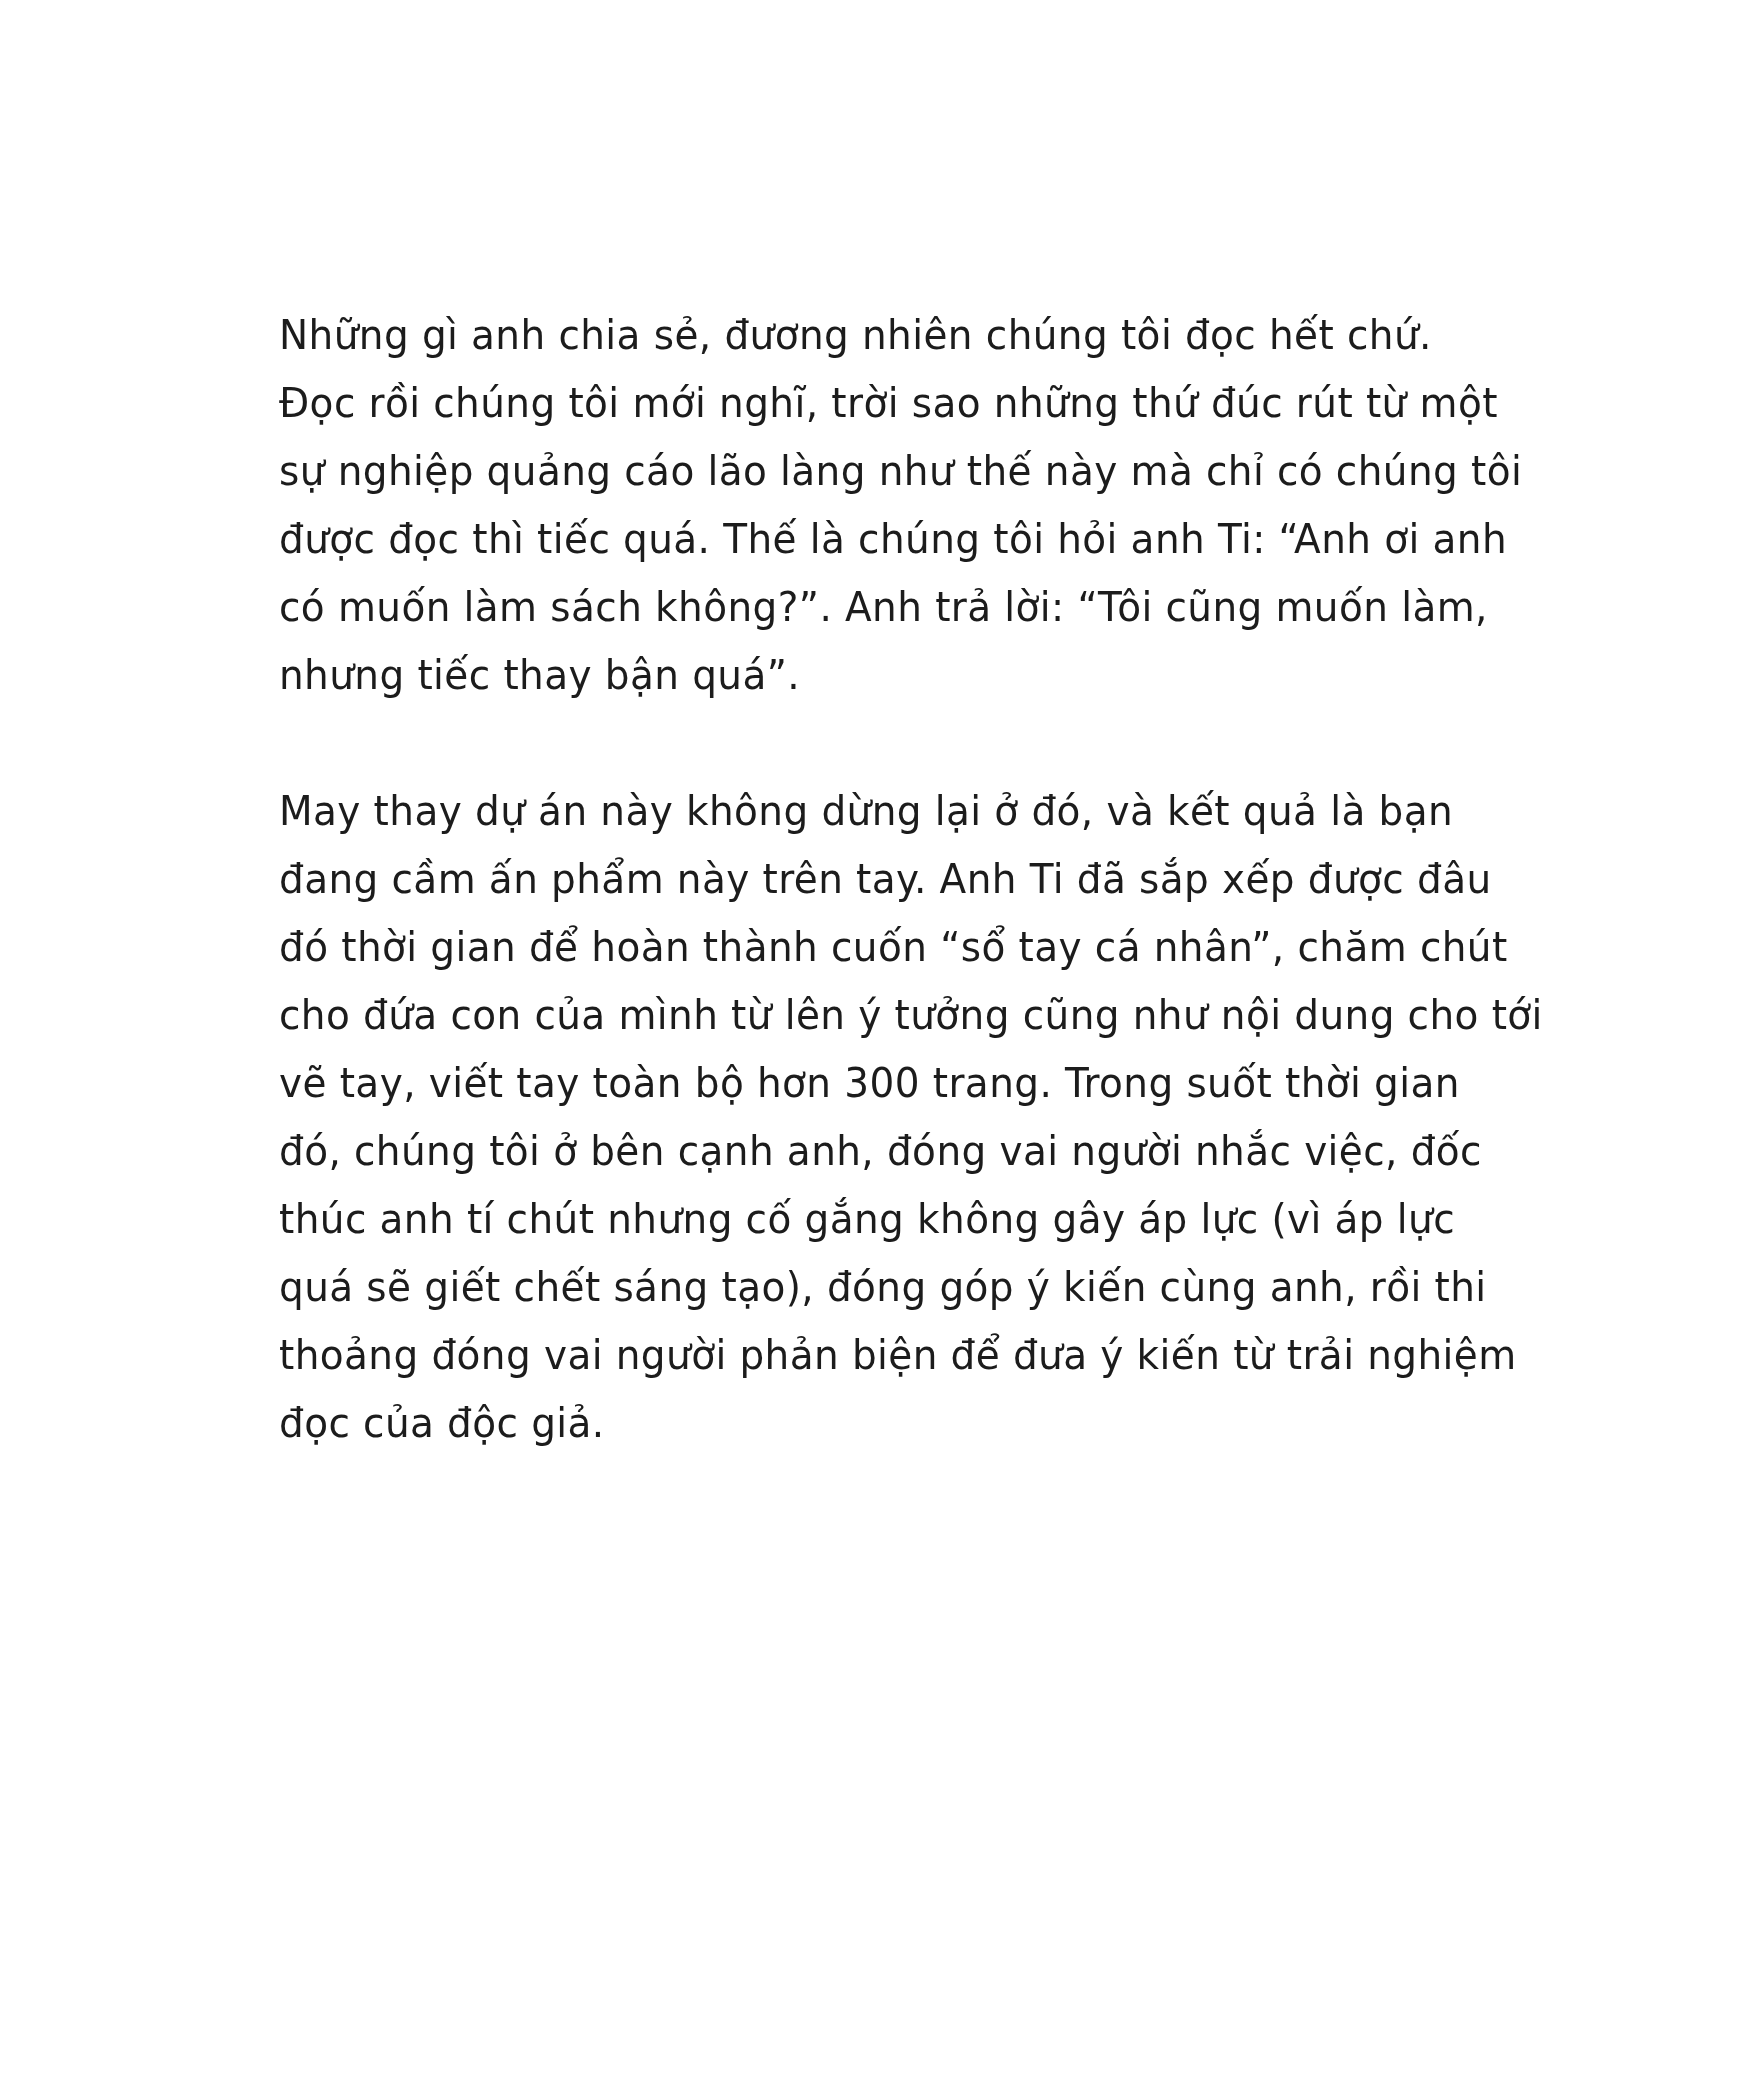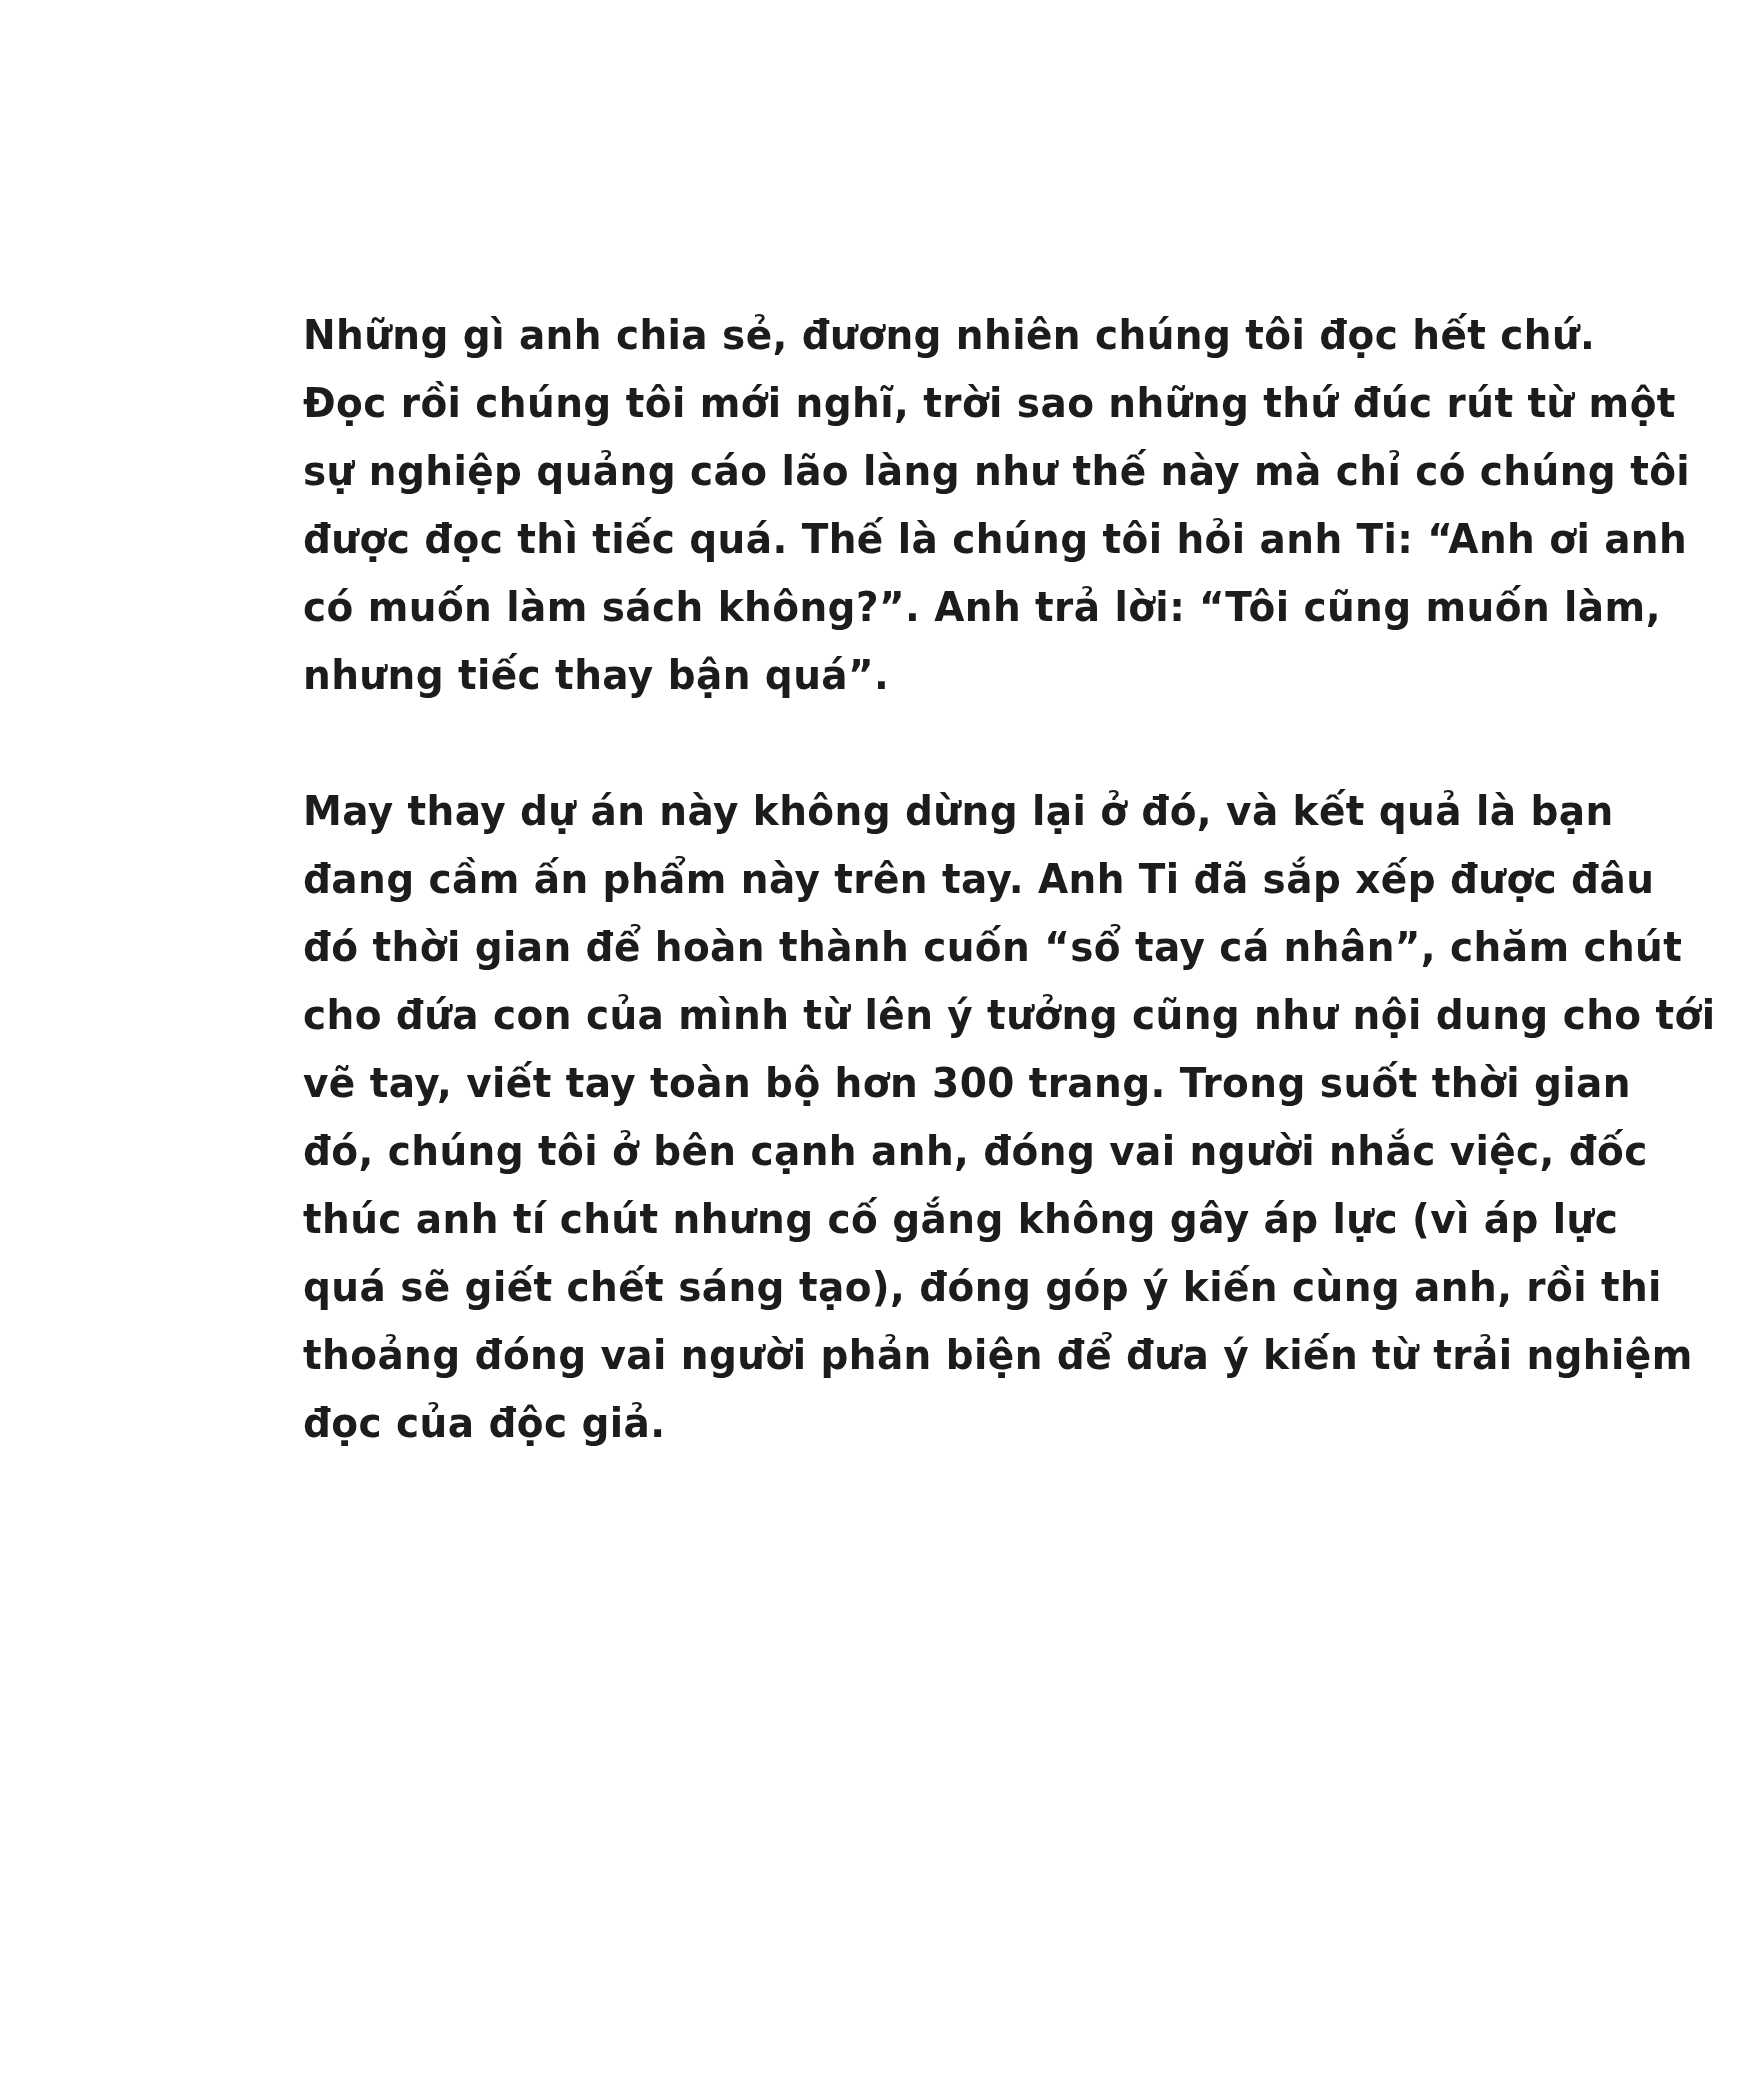--- a/index.html
+++ b/index.html
@@ -15,23 +15,22 @@
     overflow: hidden;
     font-family: "DejaVu Sans", "Liberation Sans", sans-serif;
   }
   .text-block {
     position: absolute;
     left: 279px;
     top: 300px;
     width: 1247px;
     color: #1c1c1c;
     font-size: 39px;
-    font-weight: 700;
+    font-weight: 400;
     letter-spacing: 0.4px;
-    margin-left: 24px;
   }
   .paragraph {
     margin: 0 0 68px 0;
   }
   .text-line {
     white-space: nowrap;
     line-height: 68px;
     
     transform: scaleY(1.04);
     transform-origin: left top;

